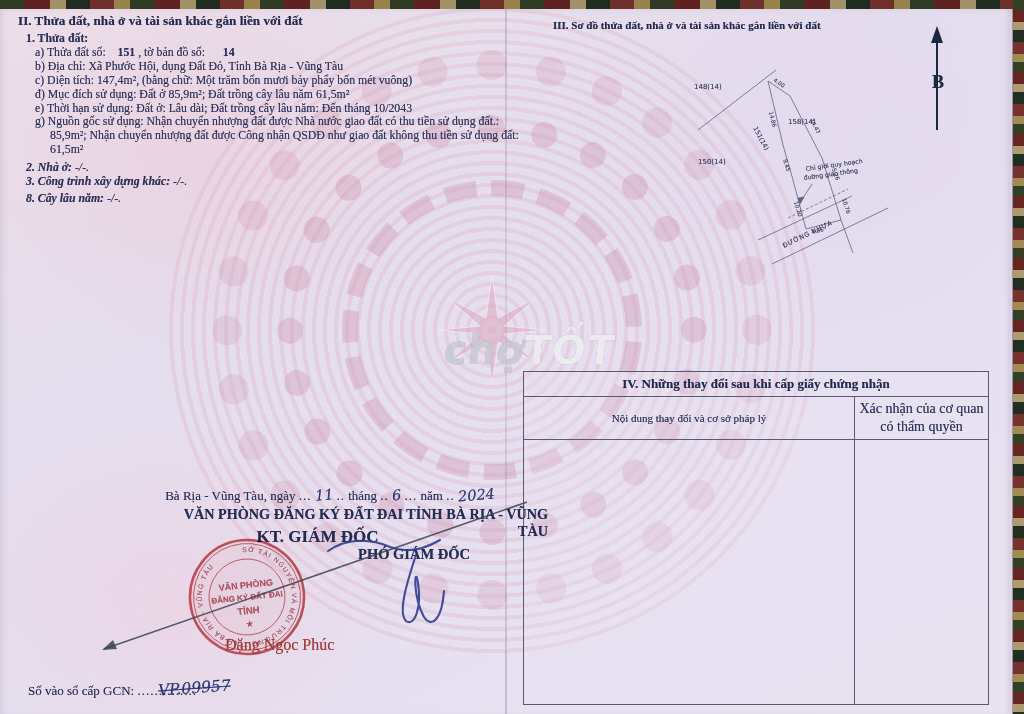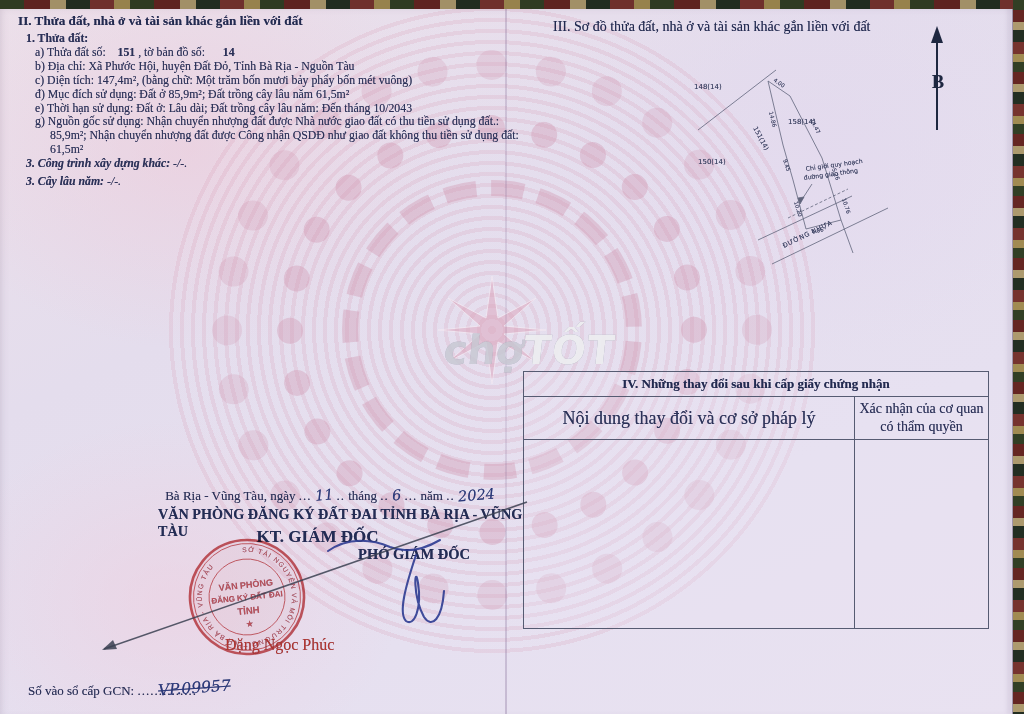--- a/index.html
+++ b/index.html
@@ -37,44 +37,44 @@
   .sec2 p{margin:0;}
   .h2t{font-size:13.2px;font-weight:bold;line-height:16px;color:#222a50;}
   .sub{font-weight:bold;margin-left:8px !important;margin-top:3px !important;}
   .ln{margin-left:17px !important;}
   .g{padding-left:15px;text-indent:-15px;width:478px;}
   .bv{font-weight:bold;}
   .itm{margin-left:8px !important;font-weight:bold;font-style:italic;}
   .itm.sp{margin-top:3.5px !important;}
   .itv{font-weight:normal;}
   
-  .sec3t{position:absolute;left:553px;top:19px;z-index:5;font-size:14px;font-weight:normal;color:#222a50;text-align:right;}
+  .sec3t{position:absolute;left:553px;top:19px;z-index:5;font-size:11px;font-weight:bold;color:#222a50;text-align:right;}
   .north{position:absolute;left:924px;top:24px;z-index:5;}
   .diagram{position:absolute;left:640px;top:58px;z-index:5;}
   
-  .t4{position:absolute;left:523px;top:371px;width:466px;height:258px;z-index:5;
+  .t4{position:absolute;left:523px;top:371px;width:466px;height:334px;z-index:5;
       border:1px solid #565b72;display:flex;flex-direction:column;box-sizing:border-box;background:rgba(236,228,242,.25);}
   .t4-title{height:24px;border-bottom:1px solid #565b72;display:flex;align-items:center;justify-content:center;
       font-weight:bold;font-size:13px;color:#222a50;}
   .t4-head{display:flex;border-bottom:1px solid #565b72;}
-  .t4-h1{width:330px;display:flex;align-items:center;justify-content:center;font-size:18px;padding:3px 10px;box-sizing:border-box;}
+  .t4-h1{width:330px;display:flex;align-items:center;justify-content:center;font-size:11px;padding:3px 10px;box-sizing:border-box;}
   .t4-h2{flex:1;border-left:1px solid #565b72;text-align:center;font-size:14px;line-height:1.3;padding:3px 4px;}
   .t4-body{flex:1;display:flex;}
   .t4-b1{width:330px;}
   .t4-b2{flex:1;border-left:1px solid #565b72;}
   
   .wm{position:absolute;left:444px;top:327px;z-index:8;font-family:"DejaVu Sans","Liberation Sans",sans-serif;
       font-size:40px;transform:skewX(-6deg);pointer-events:none;}
   .wm1{color:rgba(255,255,255,.6);font-weight:600;}
   .wm2{color:rgba(255,255,255,.85);font-weight:800;letter-spacing:1px;}
   
   .dateline{position:absolute;left:140px;top:487px;width:380px;text-align:center;z-index:6;font-size:13px;}
   .hw{font-family:"DejaVu Serif",serif;font-style:italic;color:#2c3a7c;font-size:14.5px;display:inline-block;transform:rotate(-5deg);}
   .dots{letter-spacing:1px;color:#2b3158;}
-  .office{position:absolute;left:158px;top:506px;width:390px;text-align:left;z-index:6;font-size:14.2px;font-weight:bold;color:#232c54;}
+  .office{position:absolute;left:158px;top:506px;width:390px;text-align:right;z-index:6;font-size:14.2px;font-weight:bold;color:#232c54;}
   .kt{position:absolute;left:165px;top:527px;width:305px;text-align:center;z-index:6;font-size:17px;font-weight:bold;color:#232c54;}
   .pho{position:absolute;left:165px;top:546px;width:305px;text-align:right;z-index:6;font-size:14.5px;font-weight:bold;color:#232c54;}
   .stampbox{position:absolute;left:186px;top:536px;z-index:6;mix-blend-mode:multiply;}
   .signsvg{position:absolute;left:320px;top:525px;z-index:7;}
   .strike{position:absolute;left:0;top:0;z-index:7;pointer-events:none;}
   .signer{position:absolute;left:225px;top:636px;width:180px;text-align:left;z-index:7;font-size:16px;color:#b5342e;}
   
   .footer{position:absolute;left:28px;top:681px;z-index:6;font-size:13px;}
   .gcn-hw{font-family:"DejaVu Serif",serif;font-style:italic;font-size:15.5px;color:#2c3a7c;display:inline-block;
           transform:rotate(-4deg);margin-left:-42px;position:relative;top:-2px;text-decoration:line-through;text-decoration-thickness:1px;}
@@ -101,27 +101,28 @@
 
     <div class="sec2">
       <p class="h2t">II. Thửa đất, nhà ở và tài sản khác gắn liền với đất</p>
       <p class="sub">1. Thửa đất:</p>
       <p class="ln">
         <span>a) Thửa đất số:</span>
         <span class="bv">&nbsp;&nbsp;&nbsp;<span>151</span></span>
         <span>, tờ bản đồ số:</span>
         <span class="bv">&nbsp;&nbsp;&nbsp;&nbsp;&nbsp;<span>14</span></span>
       </p>
-      <p class="ln">b) Địa chỉ:  Xã Phước Hội, huyện Đất Đỏ, Tỉnh Bà Rịa - Nguồn Tàu</p>
+      <p class="ln">b) Địa chỉ:  Xã Phước Hội, dụng Đất Đỏ, Tỉnh Bà Rịa - Vũng Tàu</p>
       <p class="ln">c) Diện tích:  147,4m², (bằng chữ: Một trăm bốn mươi bảy phẩy bốn mét vuông)</p>
       <p class="ln">đ) Mục đích sử dụng:  Đất ở 85,9m²; Đất trồng cây lâu năm 61,5m²</p>
       <p class="ln">e) Thời hạn sử dụng:  Đất ở: Lâu dài; Đất trồng cây lâu năm: Đến tháng 10/2043</p>
       <p class="ln g">g) Nguồn gốc sử dụng:  Nhận chuyển nhượng đất được Nhà nước giao đất có thu tiền sử dụng đất.: 85,9m²; Nhận chuyển nhượng đất được Công nhận QSDĐ như giao đất không thu tiền sử dụng đất: 61,5m²</p>
+      <p class="itm sp"><span>2. Nhà ở:</span><span class="itv"> -/-.</span></p>
       <p class="itm"><span>3. Công trình xây dựng khác:</span><span class="itv"> -/-.</span></p>
-      <p class="itm sp"><span>3. Cây lâu năm:</span><span class="itv"> -/-.</span></p>
+      <p class="itm sp"><span>8. Cây lâu năm:</span><span class="itv"> -/-.</span></p>
     </div>
 
     <div class="sec3t">III. Sơ đồ thửa đất, nhà ở và tài sản khác gắn liền với đất</div>
 
     <svg class="north" width="28" height="112" viewBox="0 0 28 112">
       <line x1="13" y1="12" x2="13" y2="106" stroke="#1e2740" stroke-width="2"></line>
       <polygon points="13,2 7,19 19,19" fill="#1e2740"></polygon>
       <text x="14" y="64" font-size="18" font-weight="bold" fill="#1e2740" text-anchor="middle" font-family="Liberation Serif, DejaVu Serif, serif">B</text>
     </svg>
 

